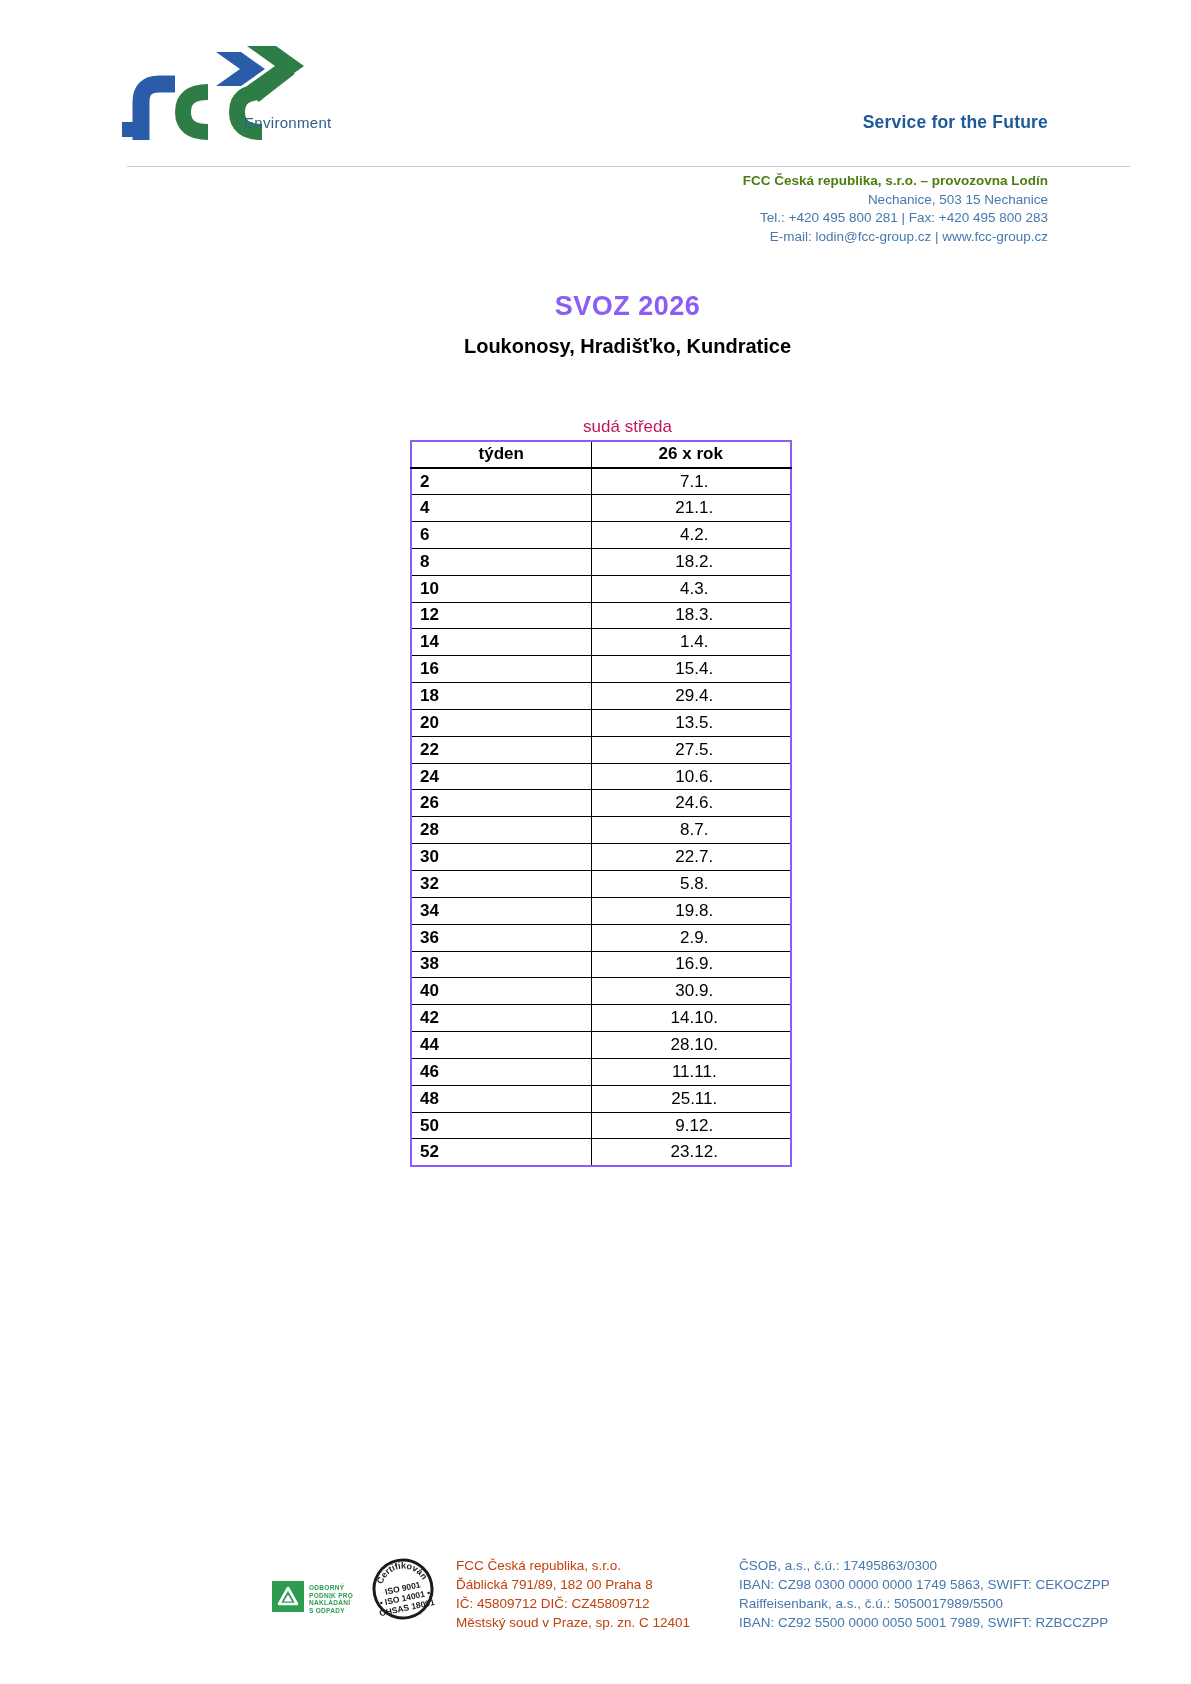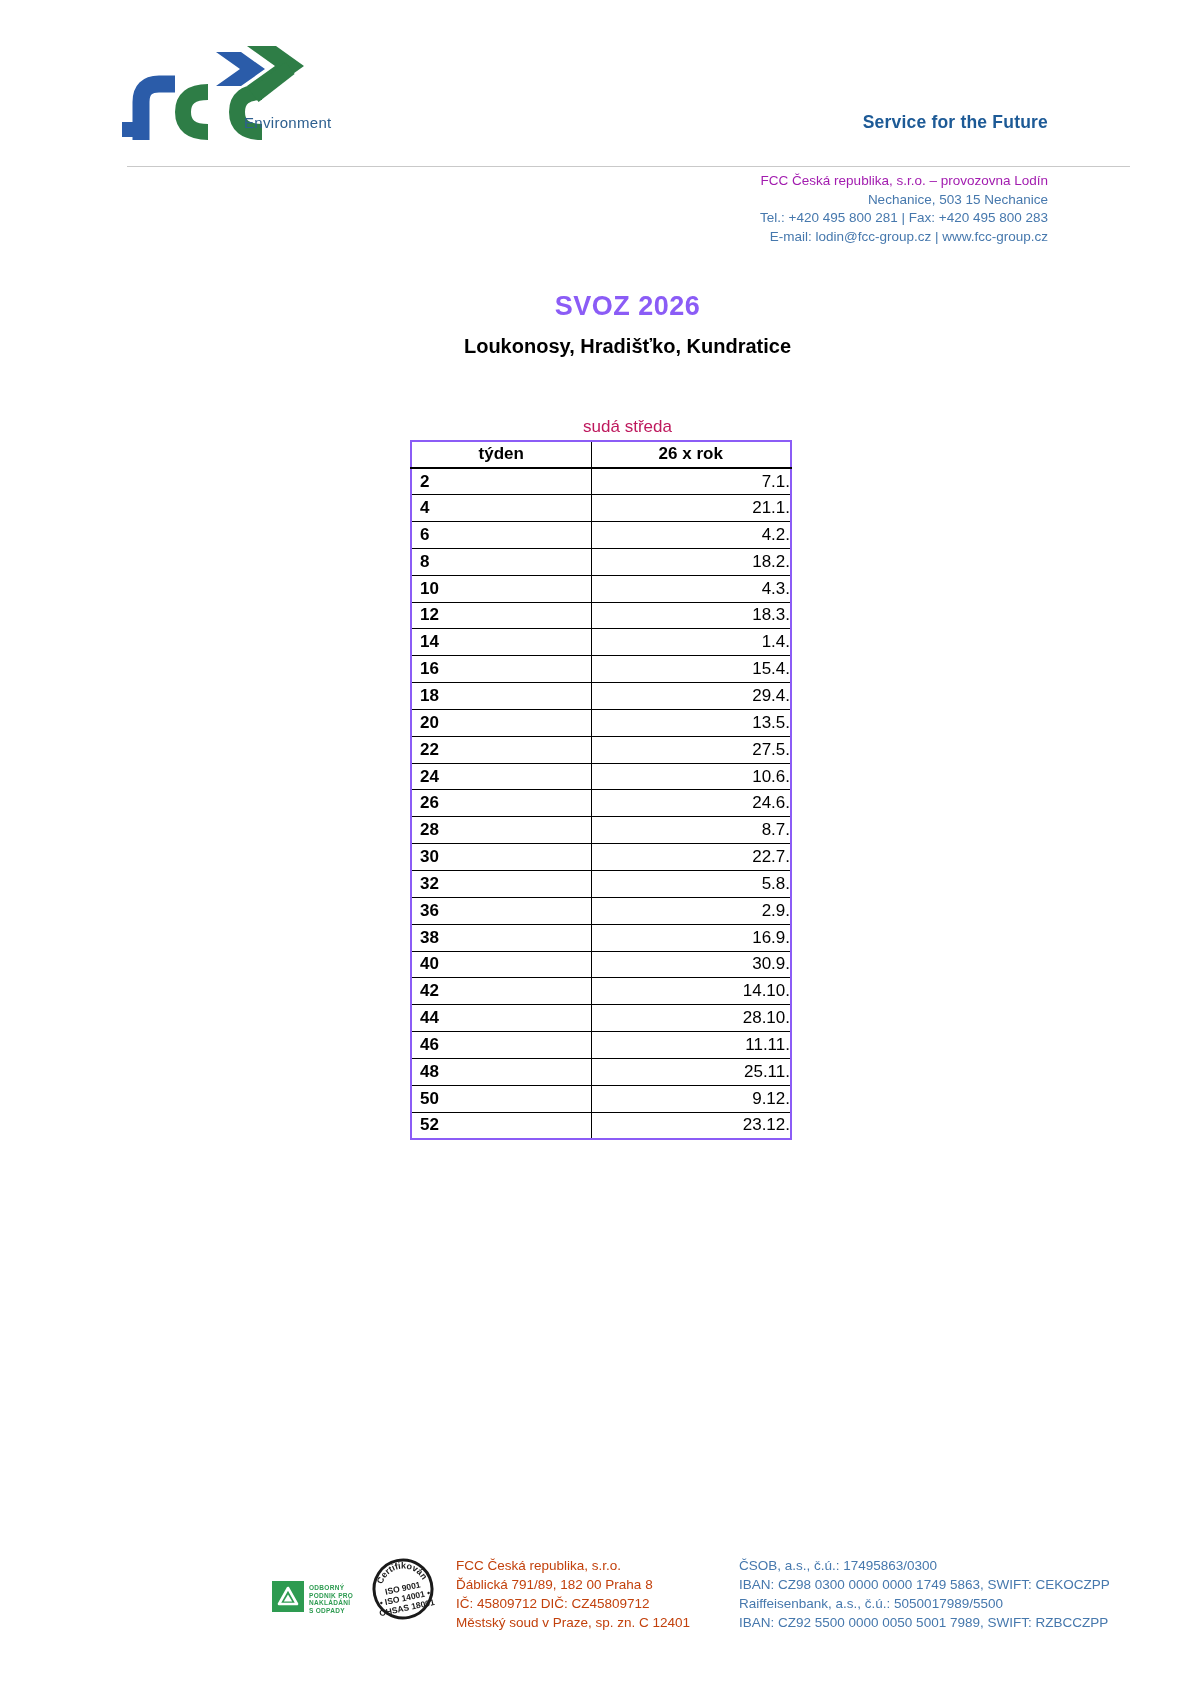--- a/index.html
+++ b/index.html
@@ -25,21 +25,21 @@
     font-size: 17.5px; font-weight: bold; color: #1d5a96; letter-spacing: 0.2px;
   }
   .header-rule {
     position: absolute; left: 95px; top: 166px; width: 1003px; height: 1px;
     background: #c9c9c9;
   }
   .contact-block {
     position: absolute; right: 175px; top: 172px;
     text-align: right; font-size: 13.5px; line-height: 18.5px; color: #4678ad;
   }
-  .contact-block .contact-bold { font-weight: normal; color: #a21caf; }
+  .contact-block .contact-bold { font-weight: bold; color: #4d7c0f; }
 
   
   .doc-title {
     position: absolute; left: 0; top: 291px; width: 100%;
     text-align: center; font-size: 27px; font-weight: bold; color: #8b5cf6;
     letter-spacing: 0.5px;
   }
   .doc-subtitle {
     position: absolute; left: 0; top: 335px; width: 100%;
     text-align: center; font-size: 20px; font-weight: bold; color: #000;
@@ -63,21 +63,21 @@
     overflow: hidden;
   }
   .schedule { border: 2px solid #8b5cf6; }
   .schedule th {
     font-weight: bold; text-align: center;
     border-bottom: 2px solid #000;
   }
   .schedule .col-week { width: 180px; }
   .schedule .col-date { width: 200px; }
   .schedule td.week { font-weight: bold; padding-left: 8px; text-align: left; }
-  .schedule td.date { padding-left: 7px; text-align: right; }
+  .schedule td.date { padding-left: 7px; text-align: center; }
 
   
   .waste-badge { position: absolute; left: 240px; top: 1581px; width: 34px; height: 32px; }
   .waste-badge-box {
     width: 32px; height: 31px; background: #2e9b51;
     display: flex; align-items: center; justify-content: center;
   }
   .waste-badge-text {
     position: absolute; left: 277px; top: 1584px;
     font-size: 6.5px; line-height: 7.5px; font-weight: bold;
@@ -199,20 +199,24 @@
           <td class="week">28</td>
           <td class="date">8.7.</td>
         </tr>
         <tr>
           <td class="week">30</td>
           <td class="date">22.7.</td>
         </tr>
         <tr>
           <td class="week">32</td>
           <td class="date">5.8.</td>
+        </tr>
+        <tr>
+          <td class="week">34</td>
+          <td class="date">19.8.</td>
         </tr>
         <tr>
           <td class="week">36</td>
           <td class="date">2.9.</td>
         </tr>
         <tr>
           <td class="week">38</td>
           <td class="date">16.9.</td>
         </tr>
         <tr>

